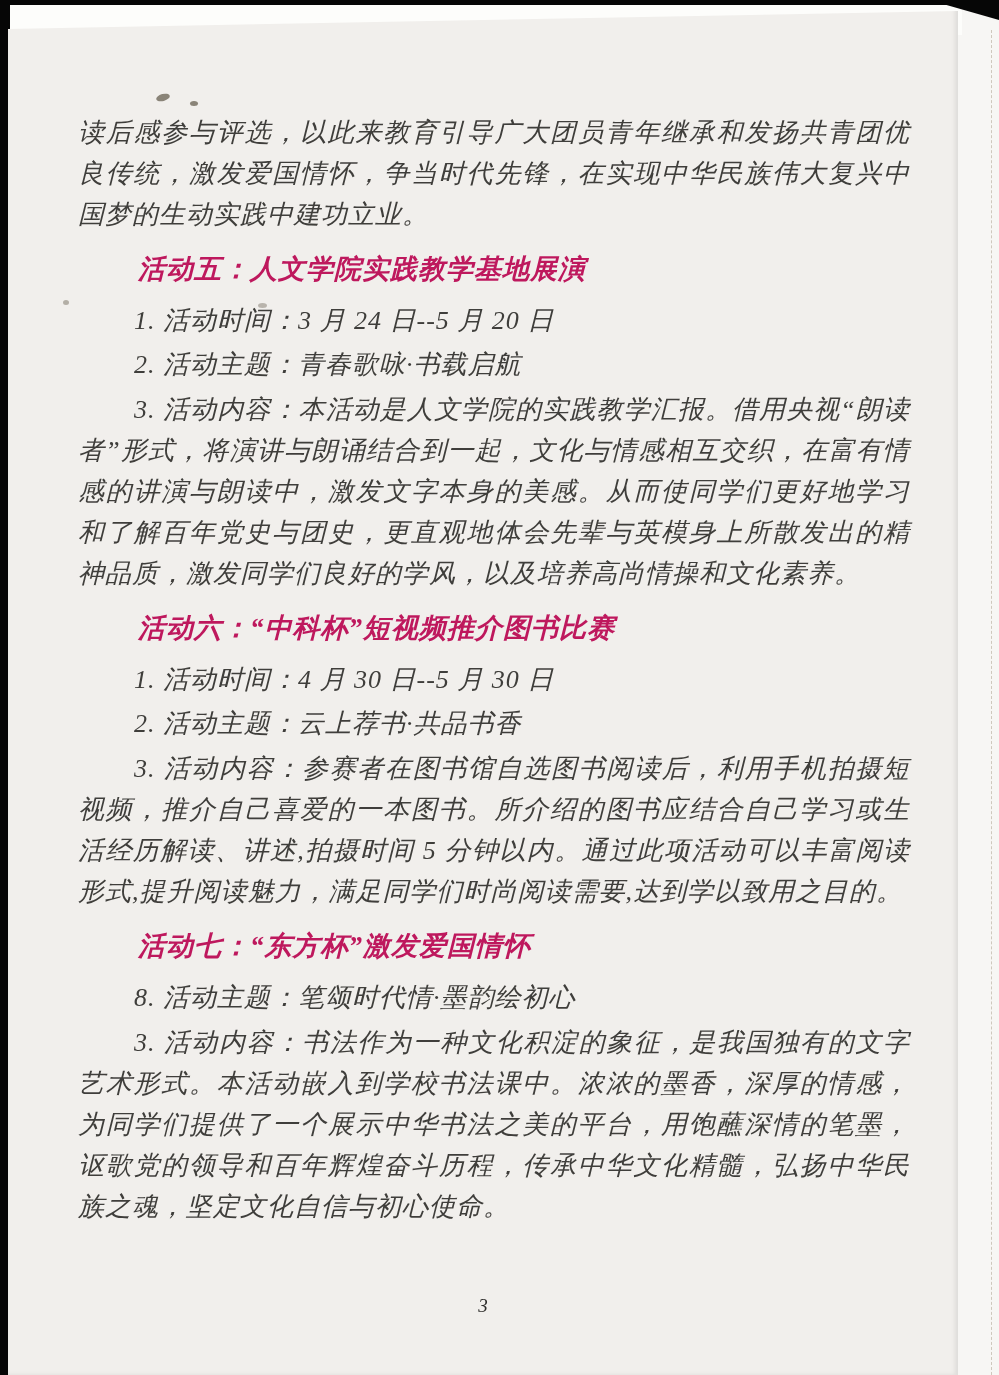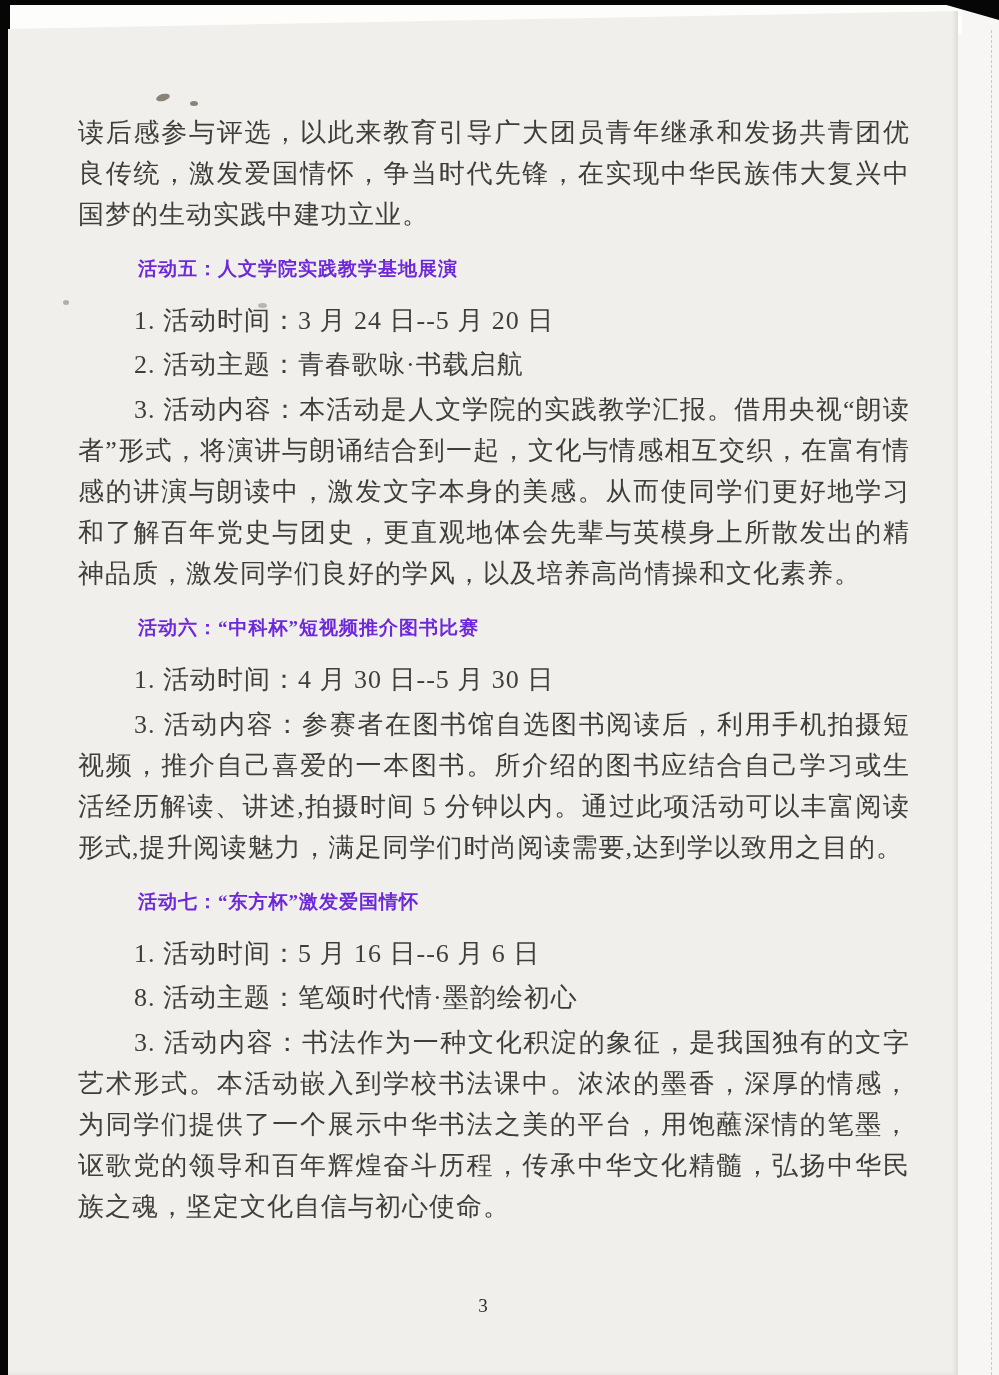--- a/index.html
+++ b/index.html
@@ -29,20 +29,21 @@
   .seam-line{
     position:absolute;left:991px;top:30px;width:0;height:1345px;
     border-left:1px dashed #cfc8bd;
   }
   
   .paper{
     position:absolute;left:8px;top:0;width:950px;height:1375px;
     background:#f1efec;
     clip-path:polygon(0 29px,100% 11px,100% 100%,0 100%);
     box-shadow:inset -3px 0 4px rgba(0,0,0,0.08);
+    font-style:italic;
   }
   .paper-inner{
     position:absolute;left:0;top:0;width:100%;height:100%;
     padding:112px 48px 0 70px;
     box-sizing:border-box;
   }
   .speck{position:absolute;background:#8a8478;border-radius:50%;}
   .s1{left:148px;top:94px;width:14px;height:7px;transform:rotate(-15deg);}
   .s2{left:182px;top:101px;width:8px;height:5px;}
   .s3{left:55px;top:300px;width:6px;height:5px;opacity:.6;}
@@ -56,21 +57,21 @@
   }
   p.content-par{
     margin:2px 0 4px;line-height:41px;
     text-align:justify;text-align-last:left;
     width:832px;
     text-indent:56px;
   }
   .section-heading{
     margin:12px 0 8px;
     padding-left:60px;
-    font-size:19px;font-weight:bold;color:#6d28d9;
+    font-size:27px;font-weight:bold;color:#be185d;
     letter-spacing:1px;line-height:44px;
   }
   .item-line{
     padding-left:56px;
     line-height:44px;
   }
   .page-number{
     position:absolute;left:0;top:1295px;width:100%;
     text-align:center;font-size:19px;color:#2e2d2b;letter-spacing:0;
   }
@@ -93,24 +94,24 @@
 
     <p class="body-par">读后感参与评选，以此来教育引导广大团员青年继承和发扬共青团优良传统，激发爱国情怀，争当时代先锋，在实现中华民族伟大复兴中国梦的生动实践中建功立业。</p>
 
     <div class="section-heading">活动五：人文学院实践教学基地展演</div>
     <div class="item-line">1. 活动时间：3 月 24 日--5 月 20 日</div>
     <div class="item-line">2. 活动主题：青春歌咏·书载启航</div>
     <p class="content-par">3. 活动内容：本活动是人文学院的实践教学汇报。借用央视“朗读者”形式，将演讲与朗诵结合到一起，文化与情感相互交织，在富有情感的讲演与朗读中，激发文字本身的美感。从而使同学们更好地学习和了解百年党史与团史，更直观地体会先辈与英模身上所散发出的精神品质，激发同学们良好的学风，以及培养高尚情操和文化素养。</p>
 
     <div class="section-heading">活动六：“中科杯”短视频推介图书比赛</div>
     <div class="item-line">1. 活动时间：4 月 30 日--5 月 30 日</div>
+    <div class="item-line">2. 活动主题：云上荐书·共品书香</div>
     <p class="content-par">3. 活动内容：参赛者在图书馆自选图书阅读后，利用手机拍摄短视频，推介自己喜爱的一本图书。所介绍的图书应结合自己学习或生活经历解读、讲述,拍摄时间 5 分钟以内。通过此项活动可以丰富阅读形式,提升阅读魅力，满足同学们时尚阅读需要,达到学以致用之目的。</p>
 
     <div class="section-heading">活动七：“东方杯”激发爱国情怀</div>
-    <div class="item-line">1. 活动时间：5 月 16 日--6 月 6 日</div>
     <div class="item-line">8. 活动主题：笔颂时代情·墨韵绘初心</div>
     <p class="content-par">3. 活动内容：书法作为一种文化积淀的象征，是我国独有的文字艺术形式。本活动嵌入到学校书法课中。浓浓的墨香，深厚的情感，为同学们提供了一个展示中华书法之美的平台，用饱蘸深情的笔墨，讴歌党的领导和百年辉煌奋斗历程，传承中华文化精髓，弘扬中华民族之魂，坚定文化自信与初心使命。</p>
 
 
   </div>
 
   <div class="page-number">3</div>
 </div>
 
 </body></html>

